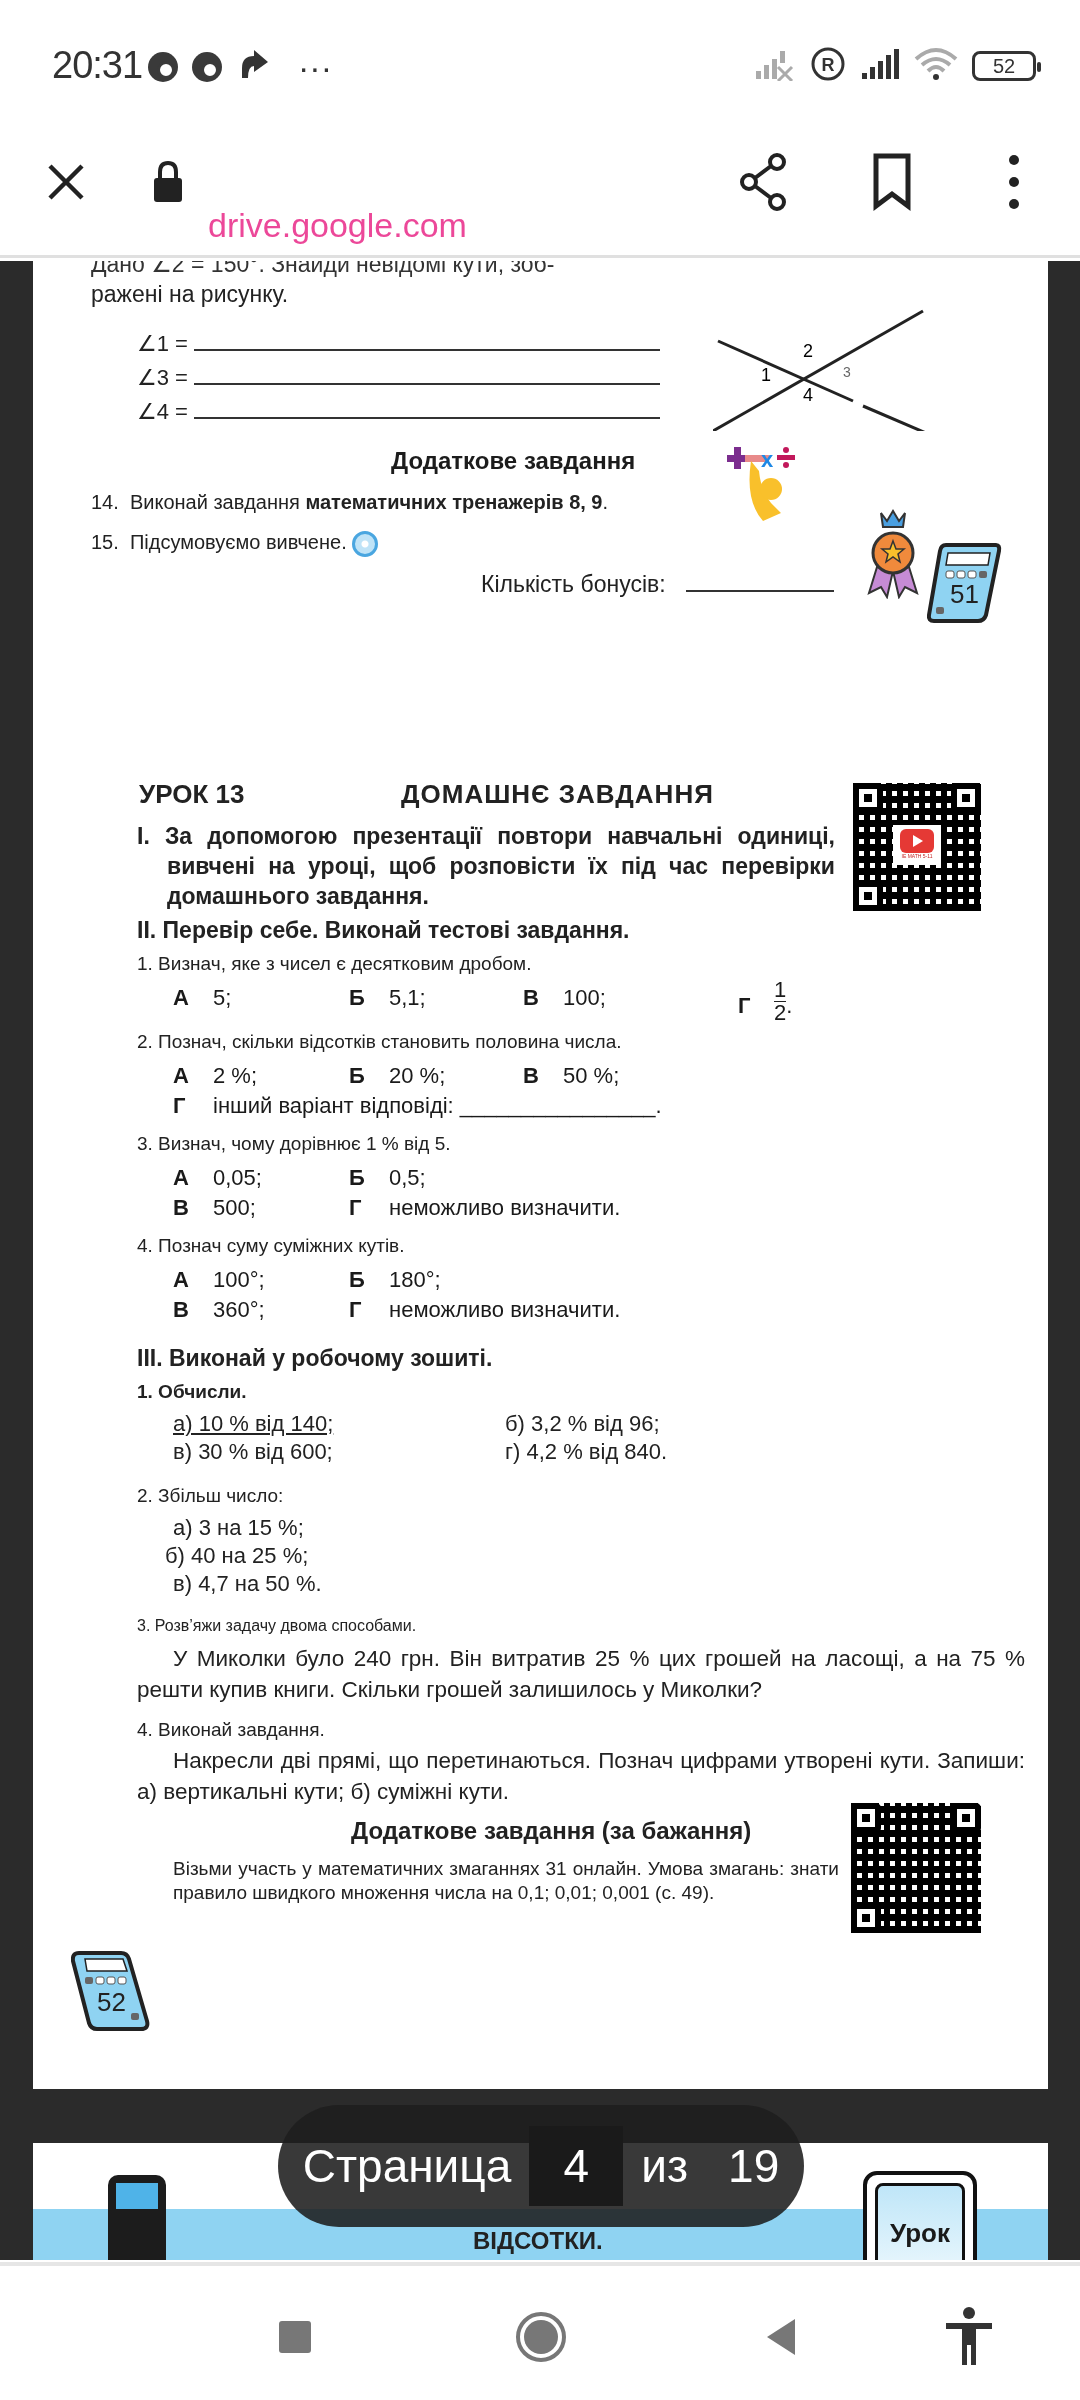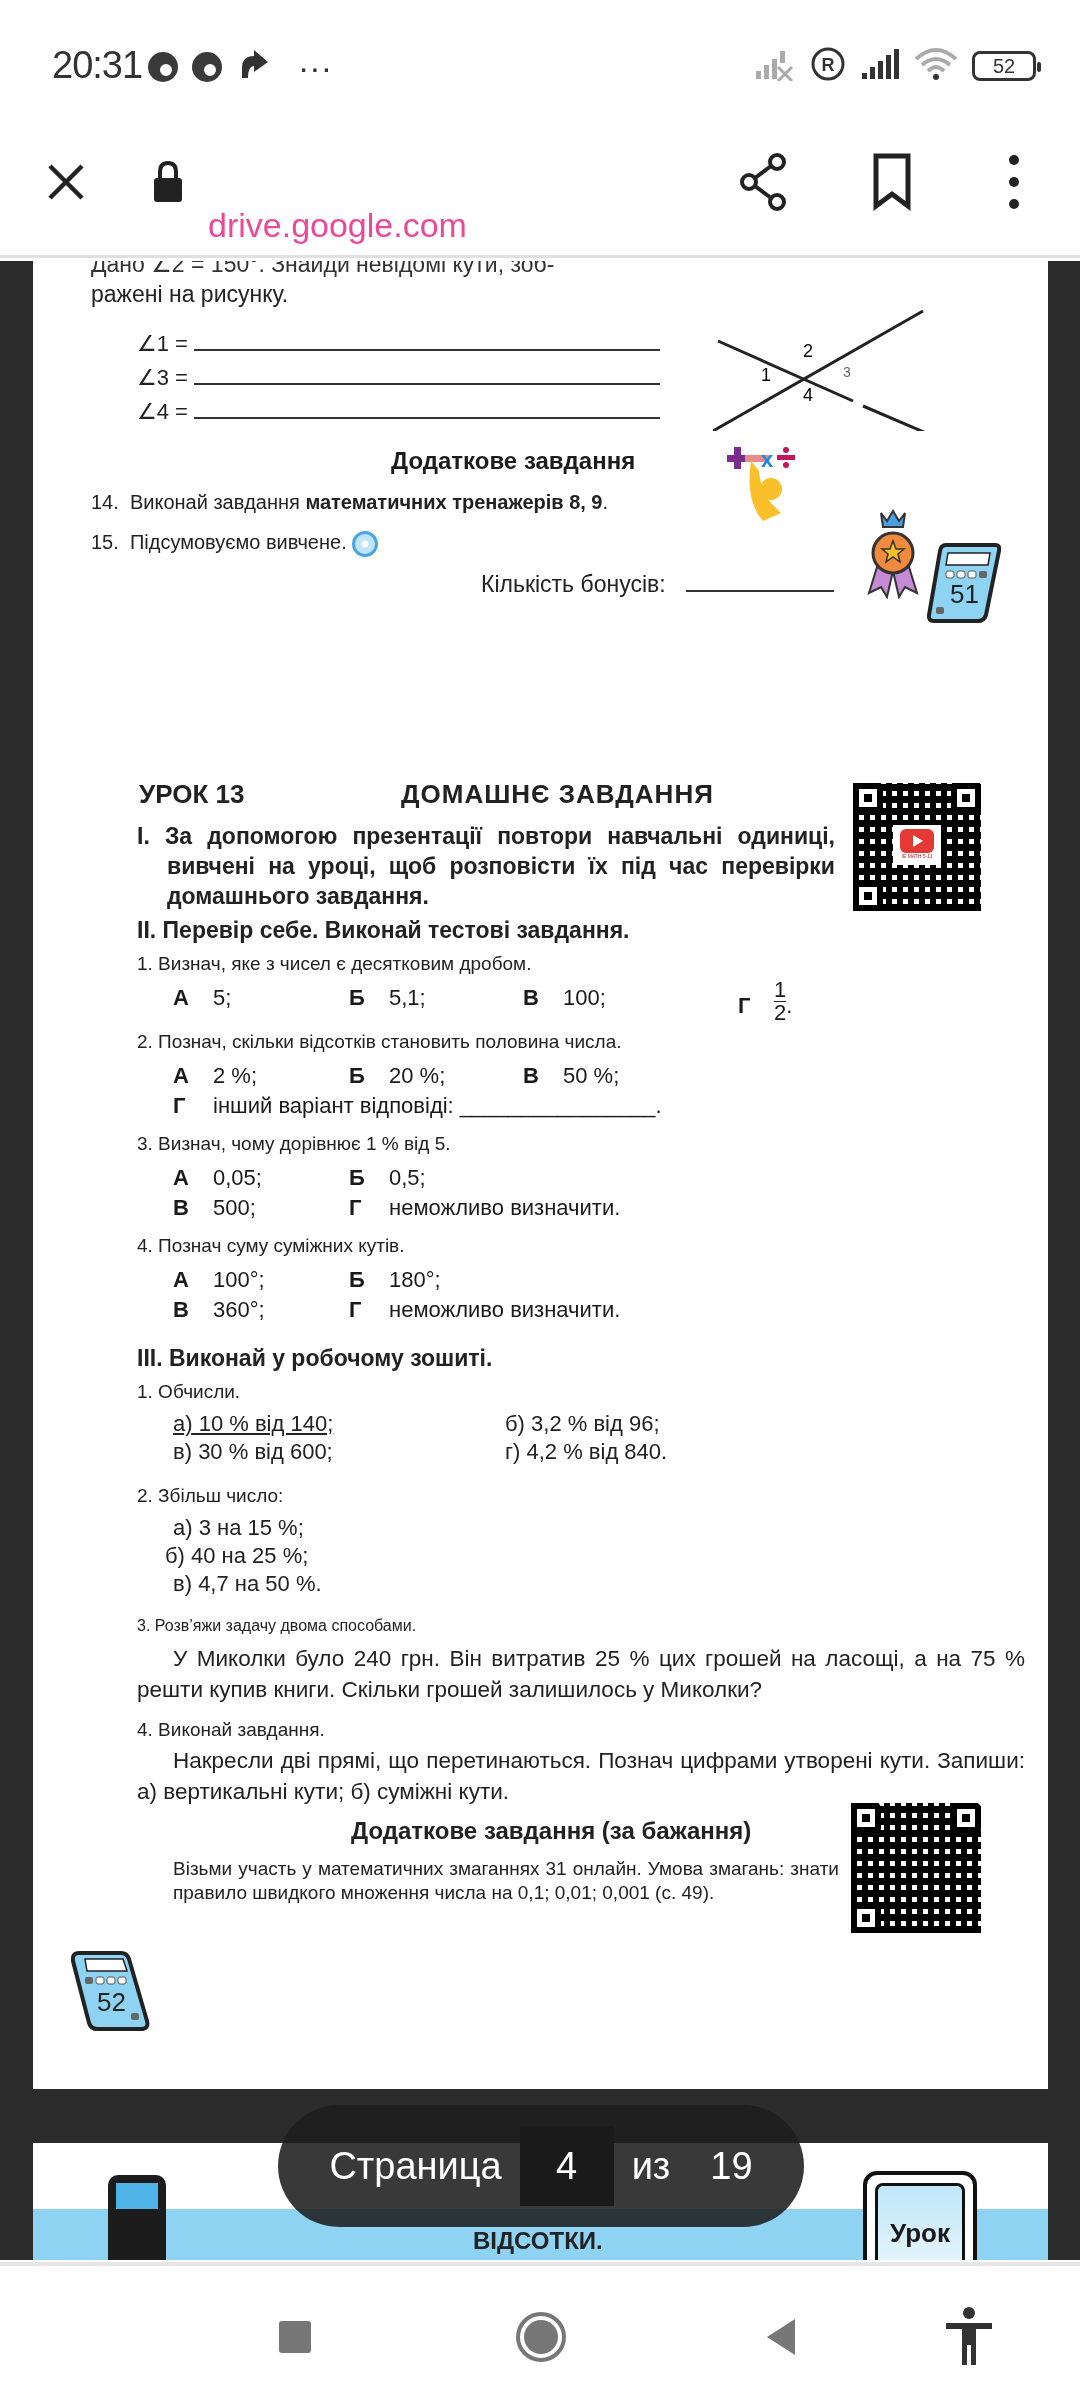--- a/index.html
+++ b/index.html
@@ -44,21 +44,21 @@
   .heading-big { font-size: 26px; font-weight: bold; color: #1c1c1c; }
 
   .qr { position: absolute; background:
       repeating-linear-gradient(90deg, #000 0 6px, #fff 6px 11px),
       repeating-linear-gradient(0deg, #000 0 7px, #fff 7px 12px);
       background-blend-mode: multiply; }
   .qr .corner { position: absolute; width: 30px; height: 30px; border: 6px solid #000; background: #fff; border-radius: 5px; }
   .qr .corner::after { content: ""; position: absolute; left: 5px; top: 5px; width: 8px; height: 8px; background: #000; }
 
   
-  .page-indicator { position: absolute; left: 278px; top: 2105px; width: 526px; height: 122px; border-radius: 61px; background: rgba(30,30,30,0.88); display: flex; align-items: center; justify-content: center; gap: 4px; color: #fff; font-size: 38px; z-index: 10; }
+  .page-indicator { position: absolute; left: 278px; top: 2105px; width: 526px; height: 122px; border-radius: 61px; background: rgba(30,30,30,0.88); display: flex; align-items: center; justify-content: center; gap: 4px; color: #fff; font-size: 46px; z-index: 10; }
   .page-indicator .num-box { background: #1a1a1a; width: 94px; height: 80px; display: flex; align-items: center; justify-content: center; margin: 0 14px; }
 
   
   .nav-bar { position: absolute; left: 0; top: 2262px; width: 1080px; height: 138px; background: #fff; border-top: 4px solid #e6e6e6; }
   .nav-btn { position: absolute; top: 36px; width: 70px; height: 70px; display: flex; align-items: center; justify-content: center; }
 </style>
 </head>
 <body>
 
 <div class="status-bar">
@@ -250,21 +250,21 @@
     <div class="opt" style="left:316px; top:486px;"><span class="opt-letter">Г</span><span>неможливо визначити.</span></div>
 
     <div class="row" style="left:104px; top:526px; font-size:19px;">4.  Познач суму суміжних кутів.</div>
     <div class="opt" style="left:140px; top:558px;"><span class="opt-letter">А</span><span>100°;</span></div>
     <div class="opt" style="left:316px; top:558px;"><span class="opt-letter">Б</span><span>180°;</span></div>
     <div class="opt" style="left:140px; top:588px;"><span class="opt-letter">В</span><span>360°;</span></div>
     <div class="opt" style="left:316px; top:588px;"><span class="opt-letter">Г</span><span>неможливо визначити.</span></div>
 
     <div class="row bold" style="left:104px; top:636px; font-size:23px;">III. Виконай у робочому зошиті.</div>
 
-    <div class="row" style="left:104px; top:672px; font-size:19px;">1.  Обчисли.</div>
+    <div class="row" style="left:104px; top:672px; font-size:19px;font-weight:bold;">1.  Обчисли.</div>
     <div class="row" style="left:140px; top:702px;text-decoration:underline;">а)  10 %  від  140;</div>
     <div class="row" style="left:472px; top:702px;">б)  3,2 %  від  96;</div>
     <div class="row" style="left:140px; top:730px;">в)  30 %  від  600;</div>
     <div class="row" style="left:472px; top:730px;">г)  4,2 %  від  840.</div>
 
     <div class="row" style="left:104px; top:776px; font-size:19px;">2.  Збільш число:</div>
     <div class="row" style="left:140px; top:806px;">а)  3  на  15 %;</div>
     <div class="row" style="left:132px; top:834px;">б)  40  на  25 %;</div>
     <div class="row" style="left:140px; top:862px;">в)  4,7  на  50 %.</div>
 

